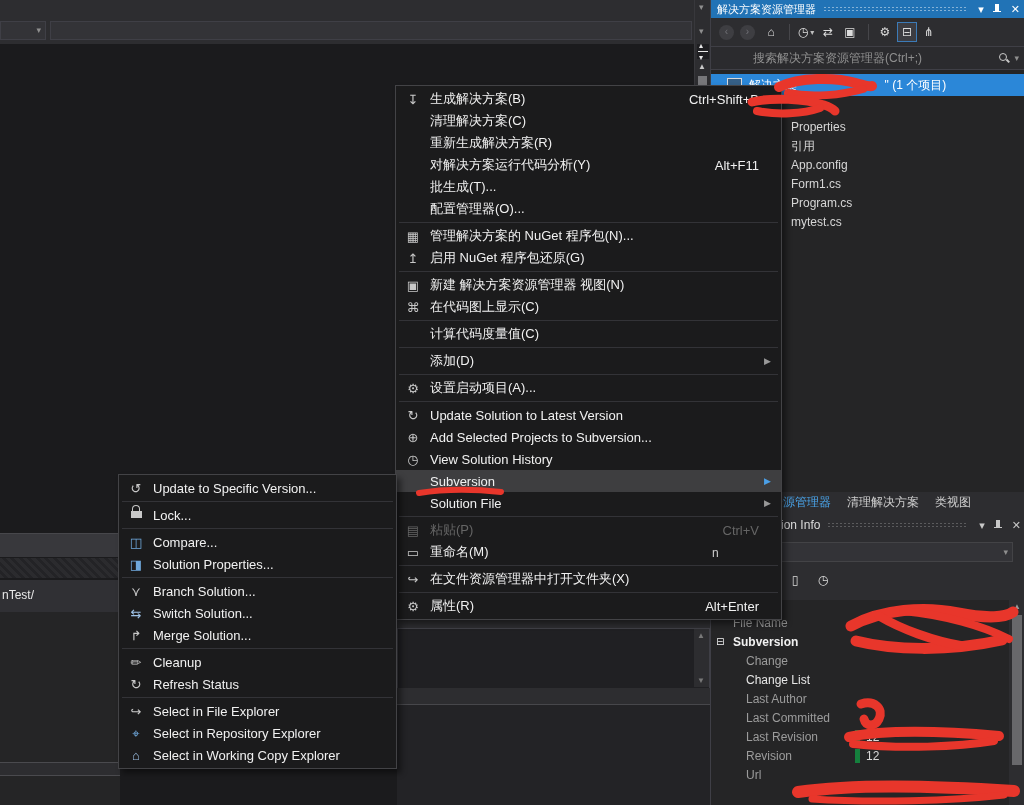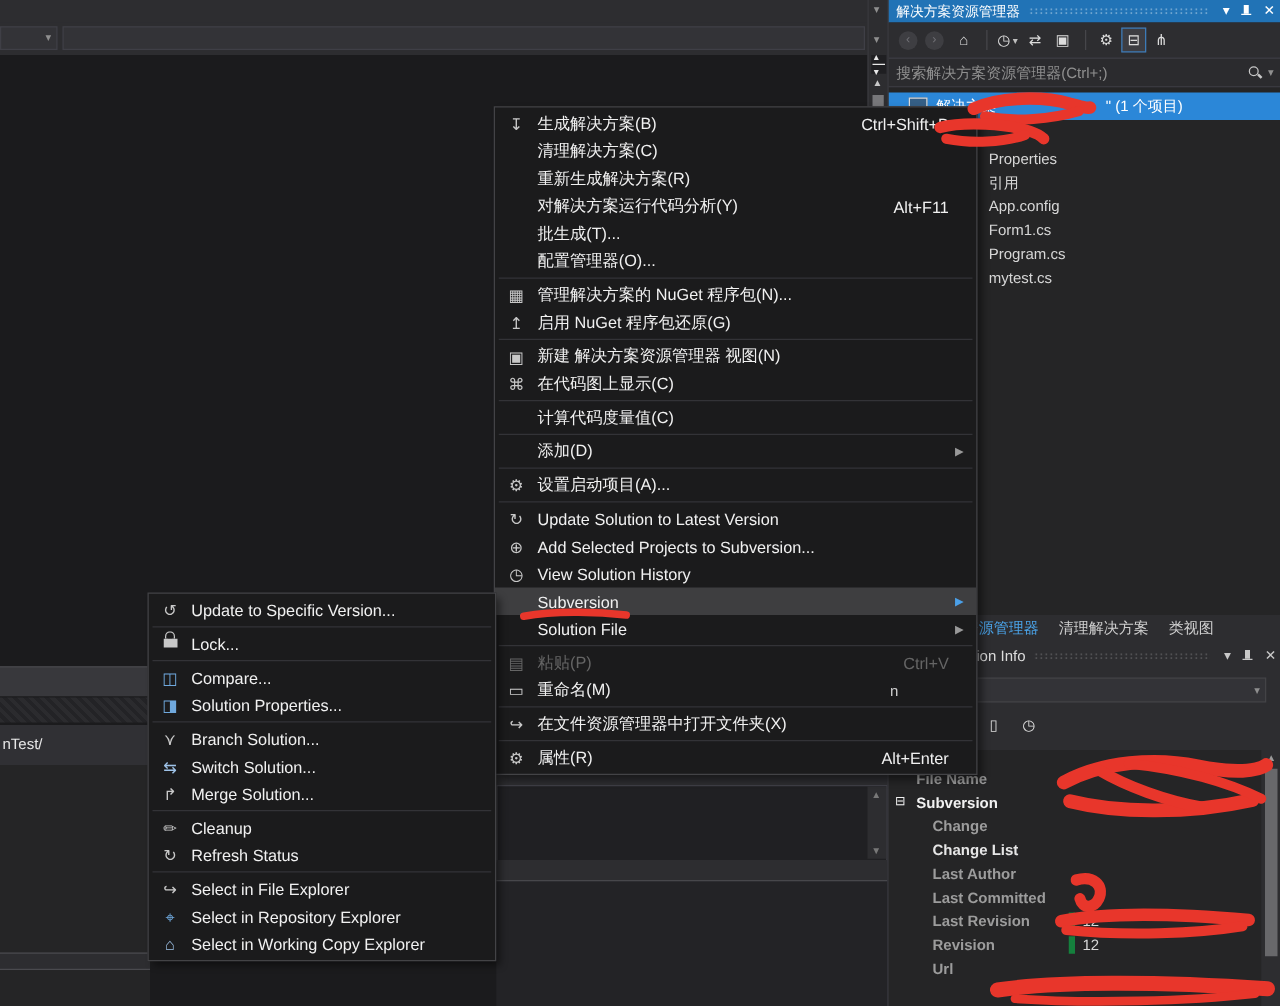--- a/index.html
+++ b/index.html
@@ -61,21 +61,21 @@
            margin-right:2px;color:#dcdcdc;font-size:12px;position:relative;}
   .tb-item .tb-icon{line-height:1;}
   .tb-item .tb-caret{font-size:8px;color:#bfbfbf;margin-left:2px;}
   .tb-item.separator{width:1px;min-width:1px;height:16px;background:#46464a;margin:0 6px;}
   .tb-item.circle{width:15px;height:15px;min-width:15px;border-radius:50%;background:#3e3e42;color:#85858a;font-size:10px;margin-right:6px;}
   .tb-item.disabled{color:#707076;}
   .tb-item.pressed{border:1px solid #3c7bb8;background:#3d3d42;box-sizing:border-box;padding:0 2px;}
   #se-search{position:absolute;left:0;top:46px;width:314px;height:24px;background:#2b2b2e;
              border-top:1px solid #3f3f46;border-bottom:1px solid #3f3f46;box-sizing:border-box;
              display:flex;align-items:center;padding:0 6px;}
-  #se-search .ph{color:#8f8f8f;font-size:12px;flex:1;white-space:nowrap;overflow:hidden;}
+  #se-search .ph{color:#8f8f8f;font-size:12px;flex:1;white-space:nowrap;overflow:hidden;margin-left:36px;}
   .mag-icon{position:relative;width:13px;height:13px;display:inline-block;margin-right:3px;}
   .mag-icon::before{content:"";position:absolute;left:1px;top:1px;width:6px;height:6px;border:1.5px solid #c8c8c8;border-radius:50%;}
   .mag-icon::after{content:"";position:absolute;left:8px;top:8px;width:4px;height:1.5px;background:#c8c8c8;transform:rotate(45deg);}
   #se-tree{position:absolute;left:0;top:70px;width:314px;height:422px;background:#252526;}
   #sol-row{position:absolute;left:0;top:4px;width:314px;height:22px;background:#2b87d8;color:#fff;
            display:flex;align-items:center;padding-left:16px;font-size:12px;box-sizing:border-box;}
   .sol-icon{width:13px;height:13px;border:1px solid #d9d9d9;background:#355f86;margin-right:7px;flex:none;}
   .name-gap{display:inline-block;width:80px;}
   .trow{height:19px;line-height:19px;padding-left:80px;font-size:12px;color:#d6d6d6;white-space:nowrap;}
   #tree-items{position:absolute;left:0;top:48px;width:314px;}
@@ -93,21 +93,21 @@
   #info-combo{position:absolute;left:2px;top:30px;width:300px;height:20px;background:#333337;
               border:1px solid #434346;box-sizing:border-box;display:flex;align-items:center;
               justify-content:space-between;padding:0 4px;color:#cfcfcf;font-size:12px;}
   #info-toolbar{position:absolute;left:0;top:56px;width:314px;height:24px;display:flex;align-items:center;
                 padding-left:74px;box-sizing:border-box;}
   #info-toolbar .tb-item{margin-right:8px;}
   #info-grid{position:absolute;left:0;top:88px;width:314px;height:205px;background:#252526;}
   #grid-rows{position:absolute;left:0;top:13px;width:298px;}
   .grow{height:19px;display:flex;align-items:center;font-size:12px;box-sizing:border-box;}
   .grow .g-exp{width:22px;padding-left:5px;color:#f1f1f1;font-size:10px;box-sizing:border-box;flex:none;}
-  .grow .g-label{width:122px;color:#9c9c9c;white-space:nowrap;flex:none;font-weight:bold;}
+  .grow .g-label{width:122px;color:#9c9c9c;white-space:nowrap;flex:none;}
   .grow.indent .g-label{padding-left:13px;box-sizing:border-box;}
   .grow .g-value{flex:1;color:#d8d8d8;border-left:5px solid #15803d;padding-left:6px;}
   .grow.category .g-label{color:#f1f1f1;font-weight:bold;}
   .grow.category .g-value{border-left:none;}
   .grow.selected{background:#3a3a3d;}
   .grow.bright .g-label{color:#e6e6e6;}
   #gscroll{position:absolute;right:0;top:0;width:16px;height:205px;background:#2d2d30;}
   #gscroll .up-arrow{position:absolute;left:4px;top:2px;font-size:8px;color:#9a9a9a;}
   #gscroll .thumb{position:absolute;left:3px;top:15px;width:10px;height:150px;background:#68686b;}
 

